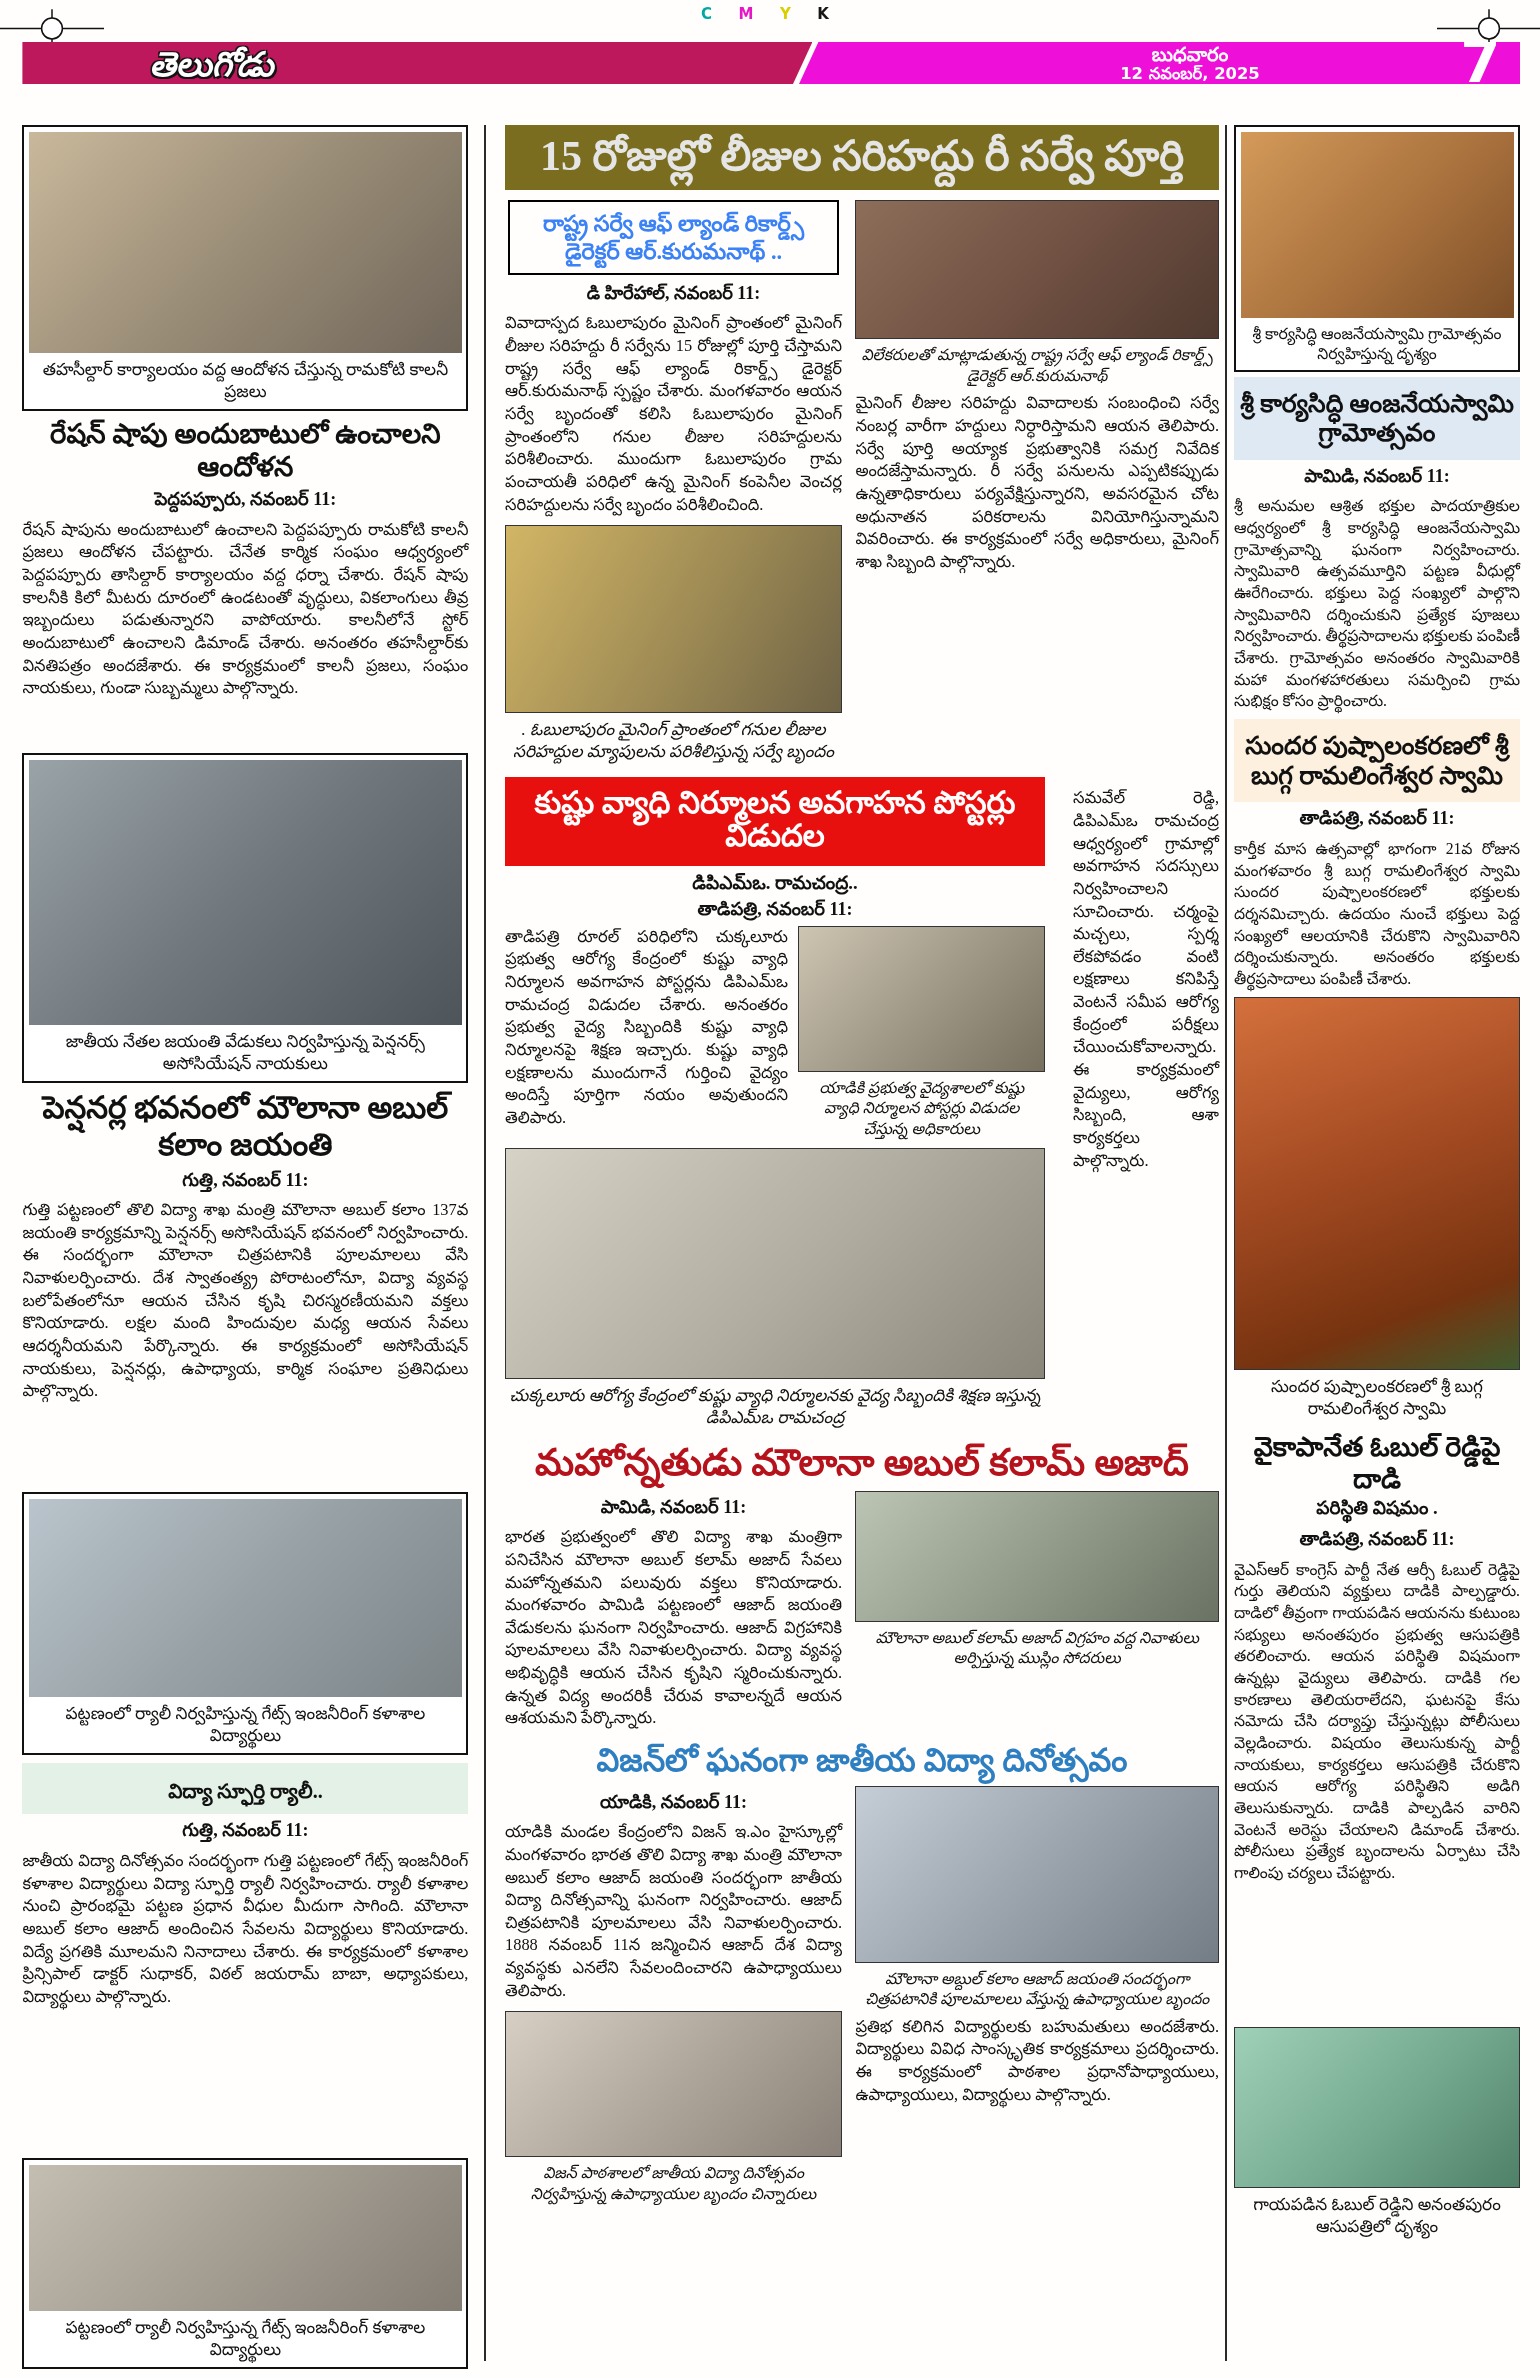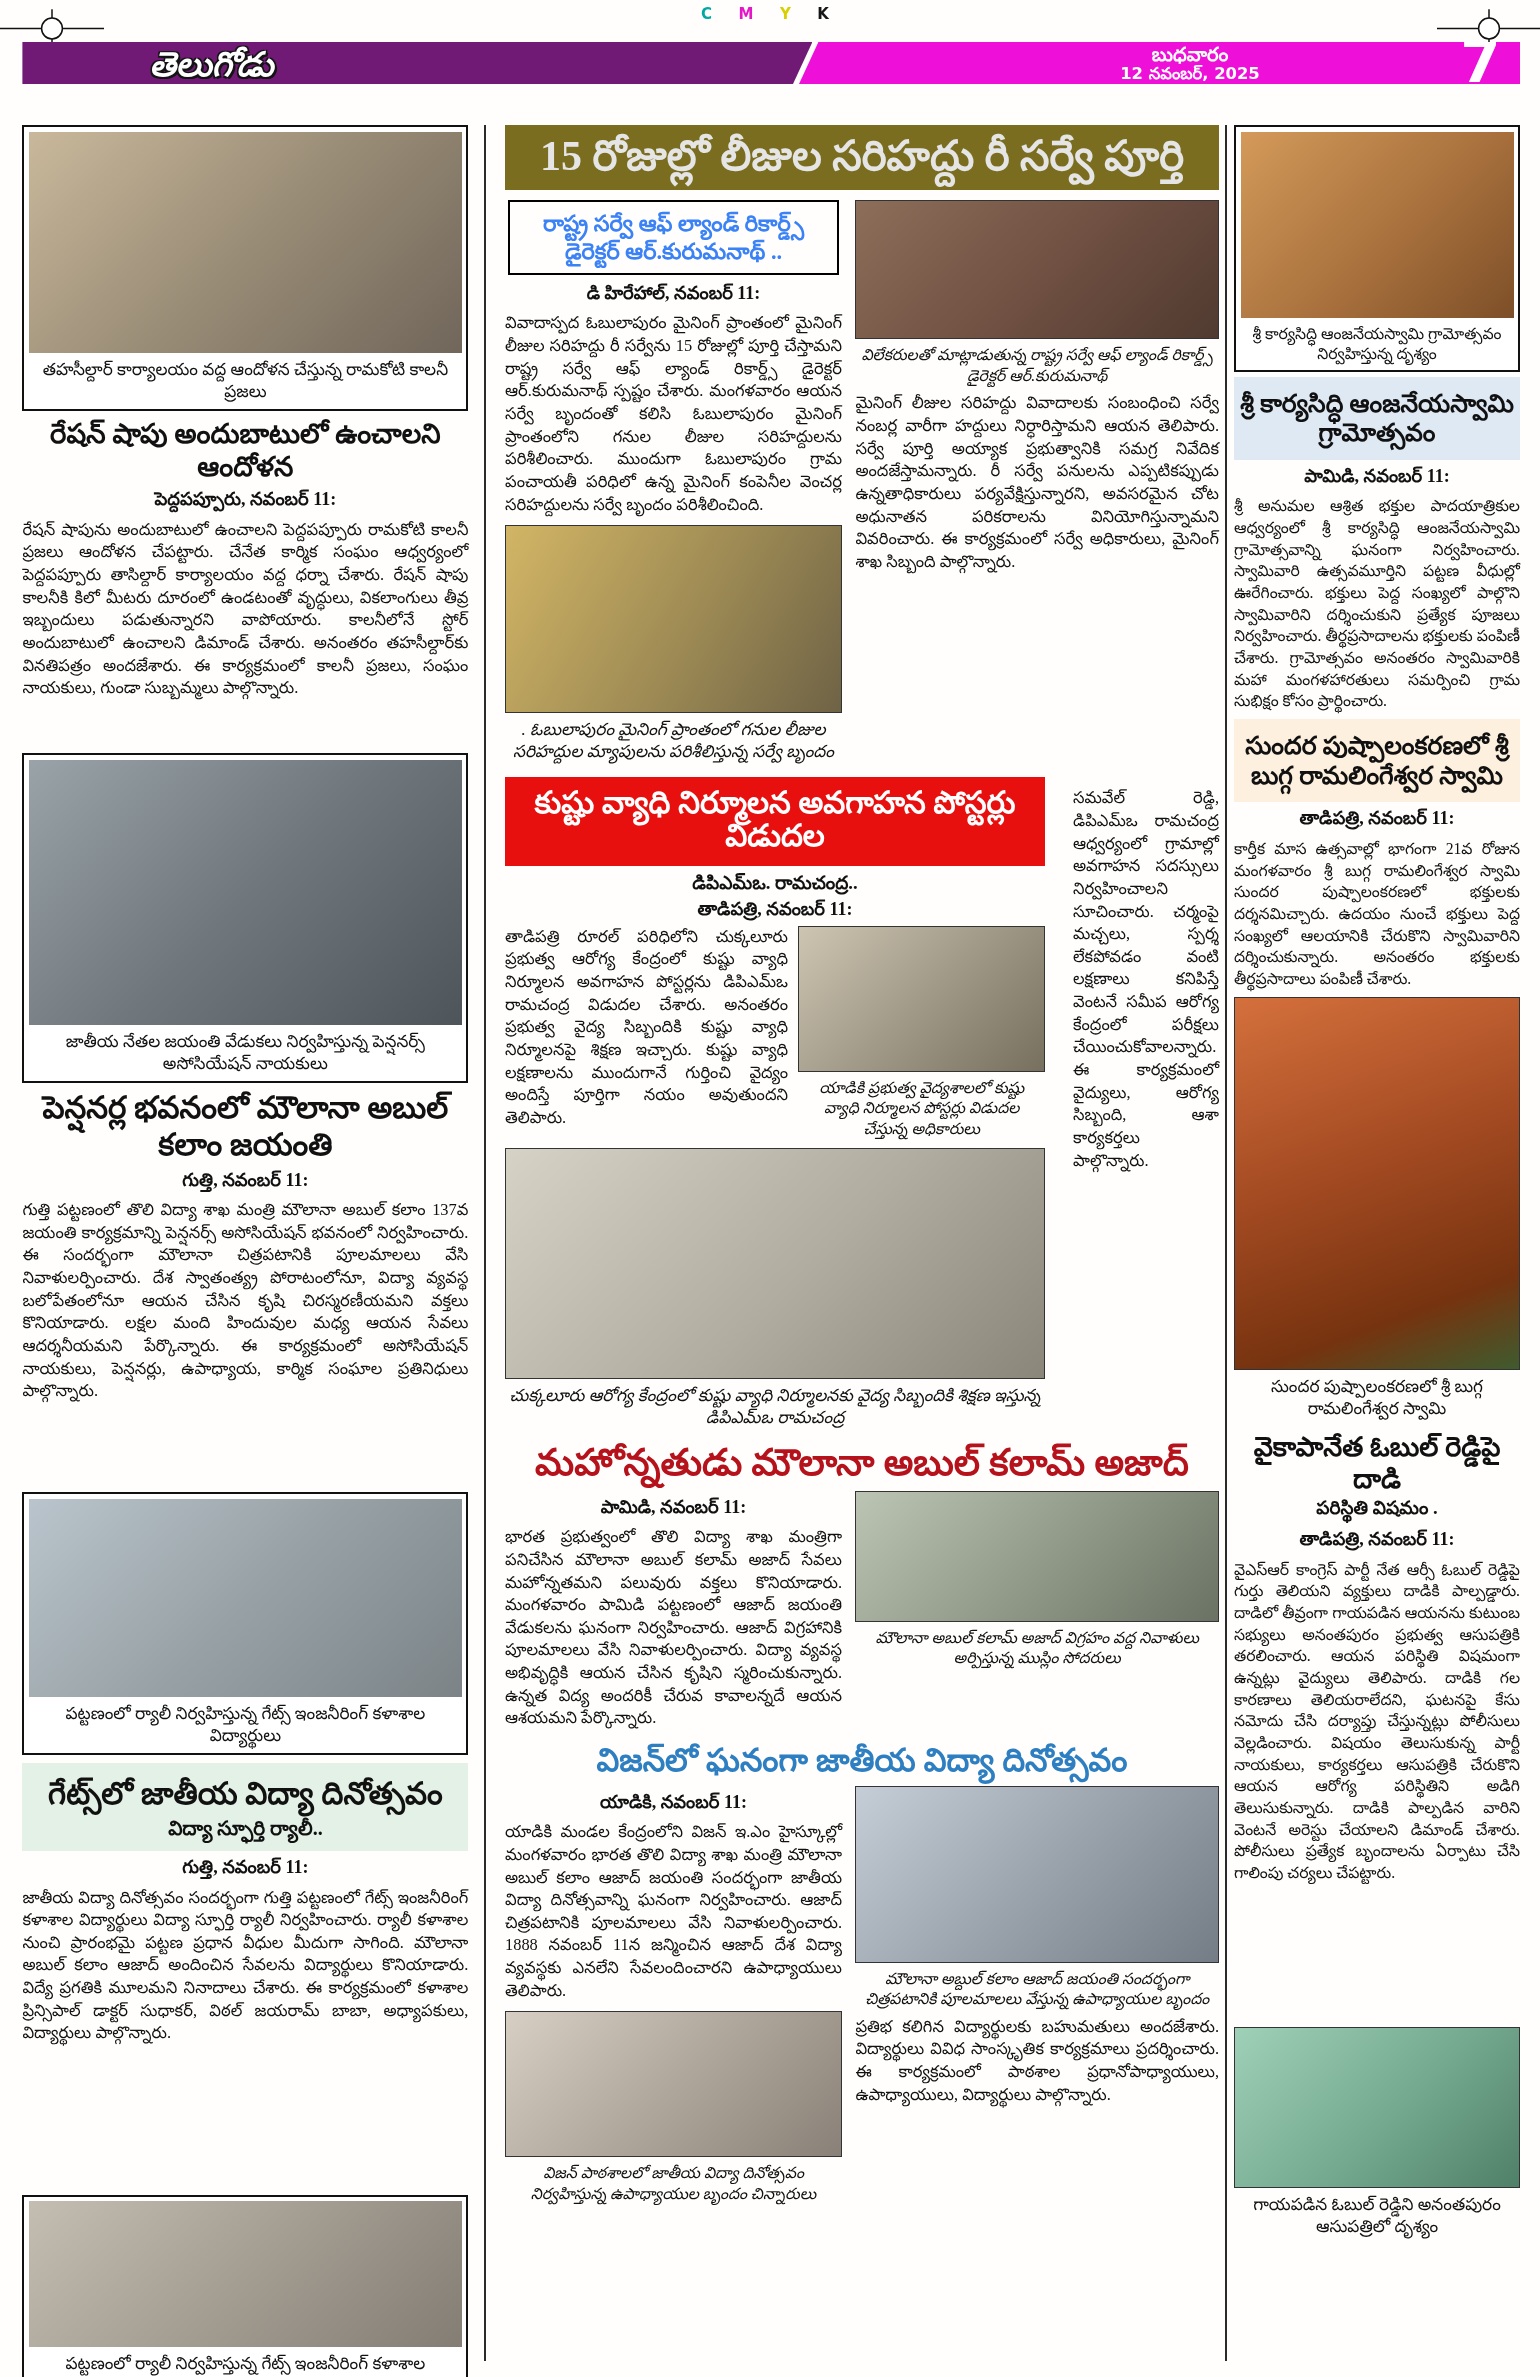--- a/index.html
+++ b/index.html
@@ -7,21 +7,21 @@
   .page { position:relative; width:1541px; height:2377px; background:#fffefc; overflow:hidden; }
 
   
   .cmyk { position:absolute; top:4.5px; left:701px; display:flex; gap:25px;
           font-family:"DejaVu Sans", sans-serif; font-size:15px; font-weight:700; letter-spacing:1.5px; }
   .cmyk .c { color:#00a9a2; } .cmyk .m { color:#e617c6; } .cmyk .y { color:#d9cf00; } .cmyk .k { color:#161616; }
   .cropmark { position:absolute; top:9px; width:104px; height:39px; }
 
   
   .band { position:absolute; top:42px; height:42px; }
-  .band-orange { left:22.4px; width:790px; background:#701a75;
+  .band-orange { left:22.4px; width:790px; background:#be185d;
                  clip-path:polygon(0 0, 100% 0, calc(100% - 19.4px) 100%, 0 100%); }
   .band-magenta { left:799px; width:721px; background:#ee0fd8;
                   clip-path:polygon(19.4px 0, 100% 0, 100% 100%, 0 100%); }
   .logo { position:absolute; top:2.2px; left:127px; font-family:"DejaVu Sans", sans-serif;
           font-size:34px; font-weight:900; font-style:italic; color:#fff;
           text-shadow:1.5px 1.5px 0 #141414, -1.5px -1.5px 0 #141414, 1.5px -1.5px 0 #141414, -1.5px 1.5px 0 #141414, 2.2px 2.2px 0 #141414; }
   .daydate { position:absolute; top:1.5px; left:268px; width:246px; text-align:center; color:#fff;
              font-family:"DejaVu Sans", sans-serif; font-weight:700; line-height:1.1; }
   .daydate .day { font-size:19.4px; } .daydate .date { font-size:16.4px; }
   .pageno { position:absolute; top:-9px; right:19.4px; color:#fff; font-family:"DejaVu Sans", sans-serif;
@@ -132,21 +132,20 @@
     </div>
     <div class="hl" style="font-size:31px;">పెన్షనర్ల భవనంలో మౌలానా అబుల్ కలాం జయంతి</div>
     <div class="dl">గుత్తి, నవంబర్ 11:</div>
     <div class="jtext" style="min-height:283px;">గుత్తి పట్టణంలో తొలి విద్యా శాఖ మంత్రి మౌలానా అబుల్ కలాం 137వ జయంతి కార్యక్రమాన్ని పెన్షనర్స్ అసోసియేషన్ భవనంలో నిర్వహించారు. ఈ సందర్భంగా మౌలానా చిత్రపటానికి పూలమాలలు వేసి నివాళులర్పించారు. దేశ స్వాతంత్య్ర పోరాటంలోనూ, విద్యా వ్యవస్థ బలోపేతంలోనూ ఆయన చేసిన కృషి చిరస్మరణీయమని వక్తలు కొనియాడారు. లక్షల మంది హిందువుల మధ్య ఆయన సేవలు ఆదర్శనీయమని పేర్కొన్నారు. ఈ కార్యక్రమంలో అసోసియేషన్ నాయకులు, పెన్షనర్లు, ఉపాధ్యాయ, కార్మిక సంఘాల ప్రతినిధులు పాల్గొన్నారు.</div>
 
     <div class="frame" style="margin-top:10.4px;">
       <div class="ph ph-rally3d" style="height:198px;"></div>
       <div class="cap">పట్టణంలో ర్యాలీ నిర్వహిస్తున్న గేట్స్ ఇంజనీరింగ్ కళాశాల విద్యార్థులు</div>
     </div>
     <div style="background:#e4f1e6; padding:13.4px 6px 10.4px; margin-bottom:4.5px;">
-      <div class="hl" style="font-size:31px;">గేట్స్‌లో జాతీయ విద్యా దినోత్సవం</div>
       <div class="hl" style="font-size:20px; margin-top:4.5px;">విద్యా స్ఫూర్తి ర్యాలీ..</div>
     </div>
     <div class="dl">గుత్తి, నవంబర్ 11:</div>
     <div class="jtext" style="min-height:298px;">జాతీయ విద్యా దినోత్సవం సందర్భంగా గుత్తి పట్టణంలో గేట్స్ ఇంజనీరింగ్ కళాశాల విద్యార్థులు విద్యా స్ఫూర్తి ర్యాలీ నిర్వహించారు. ర్యాలీ కళాశాల నుంచి ప్రారంభమై పట్టణ ప్రధాన వీధుల మీదుగా సాగింది. మౌలానా అబుల్ కలాం ఆజాద్ అందించిన సేవలను విద్యార్థులు కొనియాడారు. విద్యే ప్రగతికి మూలమని నినాదాలు చేశారు. ఈ కార్యక్రమంలో కళాశాల ప్రిన్సిపాల్ డాక్టర్ సుధాకర్, విఠల్ జయరామ్ బాబా, అధ్యాపకులు, విద్యార్థులు పాల్గొన్నారు.</div>
 
     <div class="frame" style="margin-top:10.4px;">
       <div class="ph ph-rally2" style="height:146px;"></div>
       <div class="cap">పట్టణంలో ర్యాలీ నిర్వహిస్తున్న గేట్స్ ఇంజనీరింగ్ కళాశాల విద్యార్థులు</div>
     </div>
   </div>

